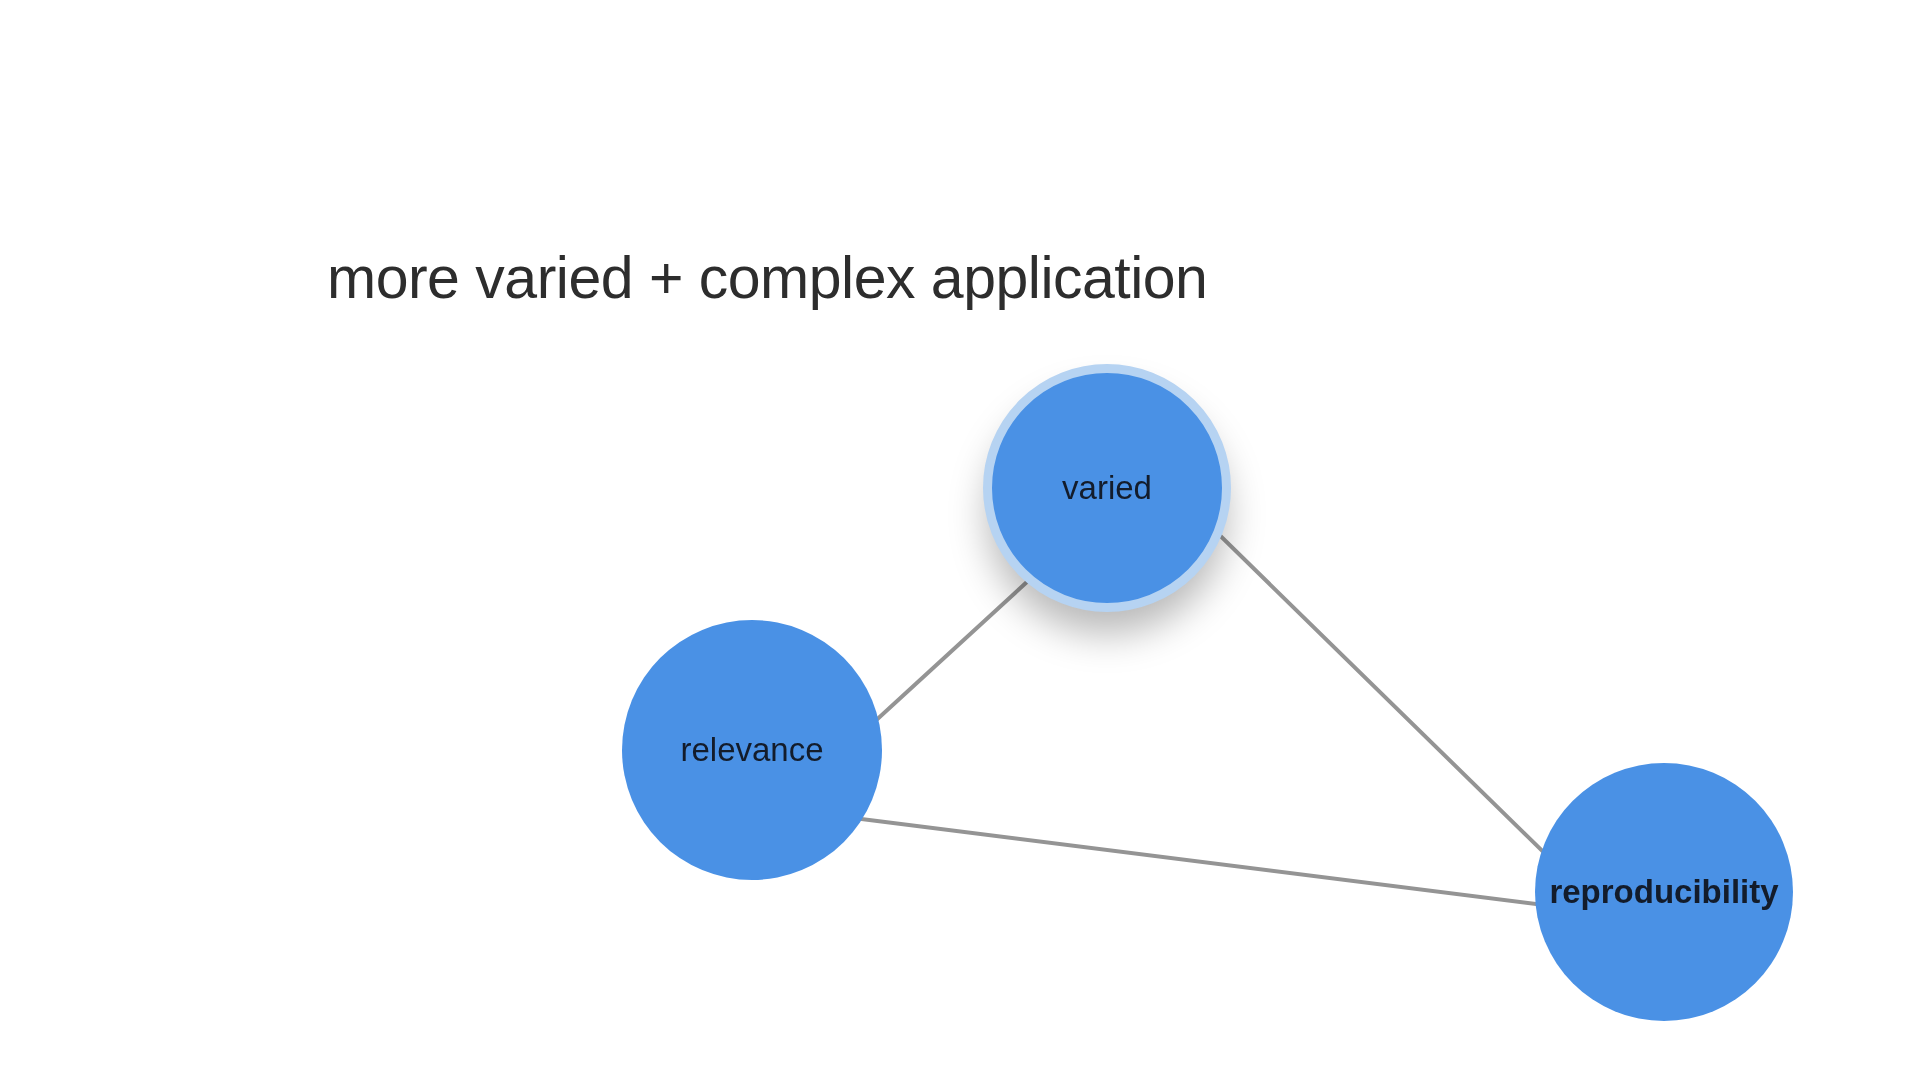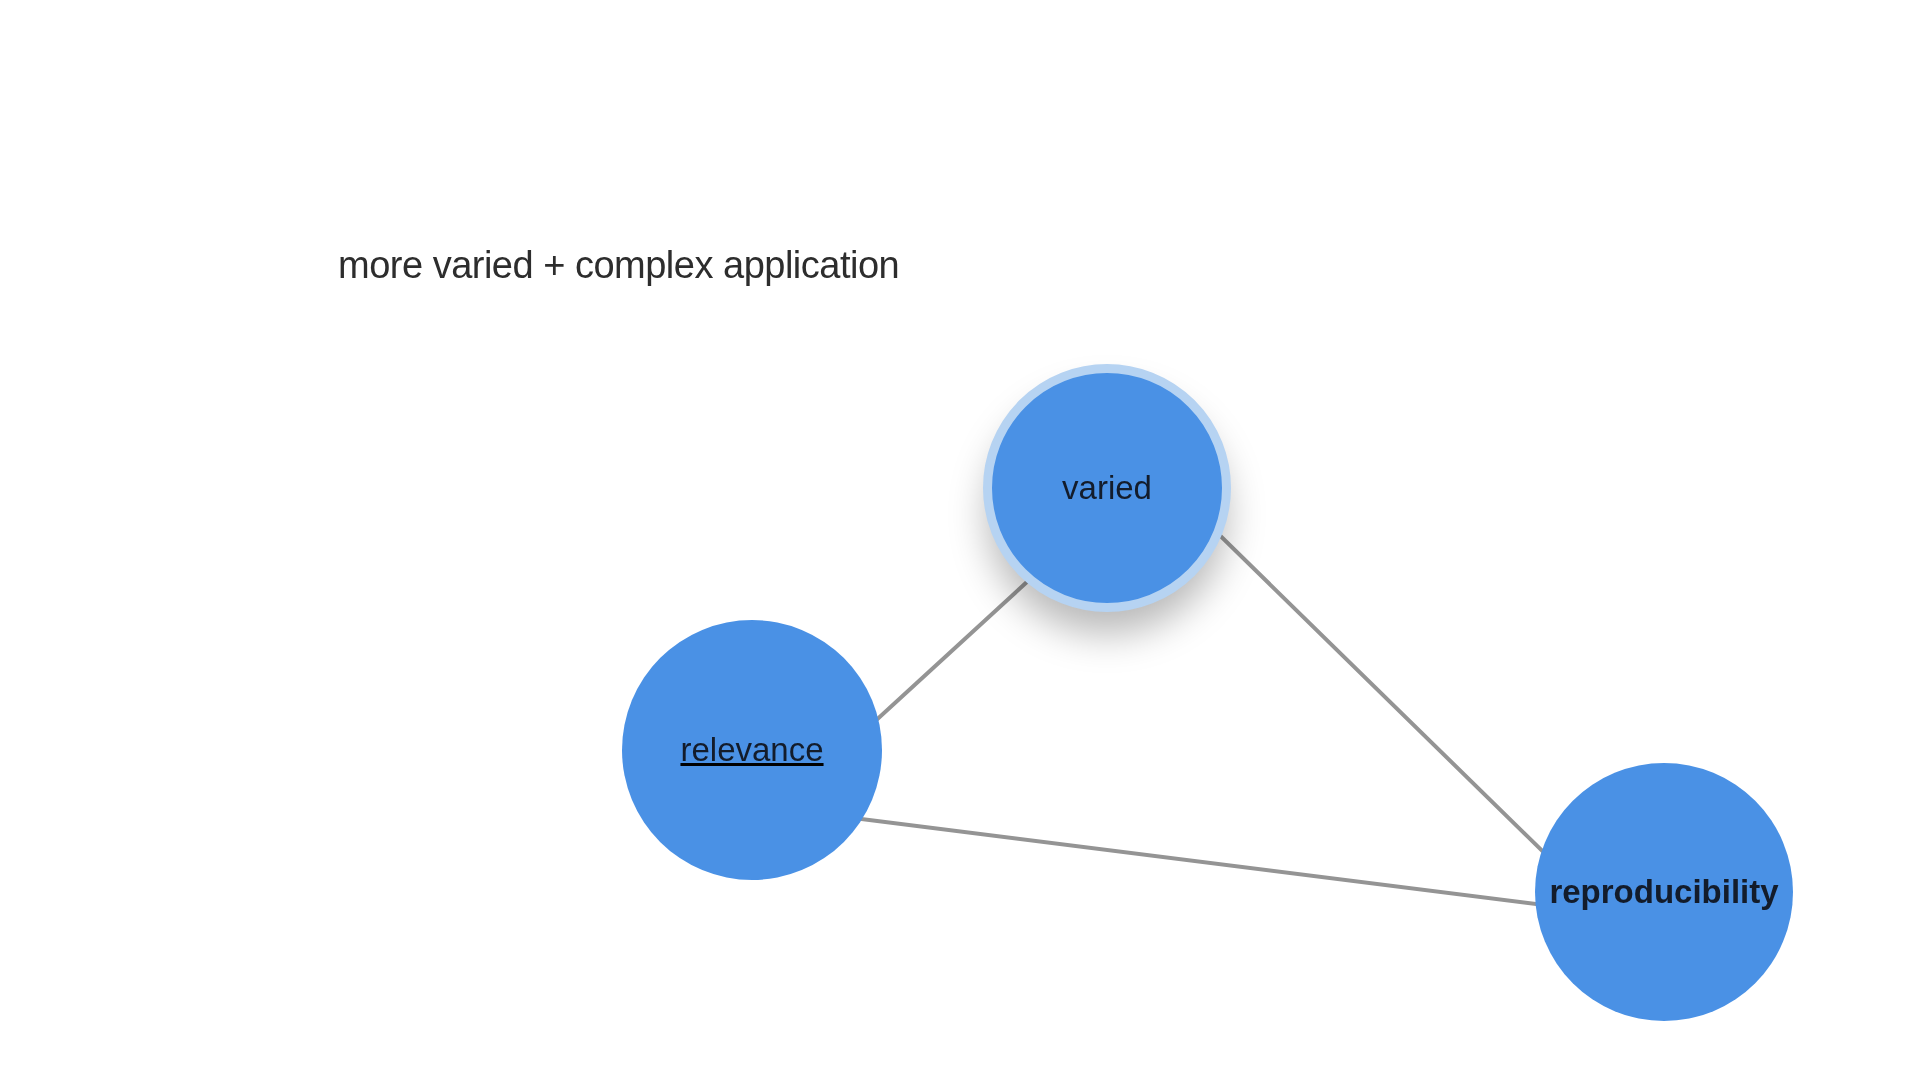--- a/index.html
+++ b/index.html
@@ -17,23 +17,23 @@
     background: var(--background);
     font-family: "Liberation Sans", sans-serif;
   }
   .canvas {
     position: relative;
     width: 1920px; height: 1080px;
     background: var(--background);
   }
   .slide-title {
     position: absolute;
-    left: 338px;
+    left: 327px;
     top: 244px;
-    font-size: 38px;
+    font-size: 59px;
     font-weight: 300;
     letter-spacing: -0.5px;
     color: var(--title);
     white-space: nowrap;
   }
   .edges-svg {
     position: absolute;
     left: 0; top: 0;
     width: 1920px; height: 1080px;
   }
@@ -52,21 +52,21 @@
     text-align: center;
   }
   .node-realism {
     left: 983px; top: 364px;
     width: 248px; height: 248px;
     border: 9px solid var(--node-highlight-ring);
     box-shadow: 0 26px 38px -4px rgba(0,0,0,0.28);
   }
   .node-relevance {
     left: 622px; top: 620px;
-    width: 260px; height: 260px; text-decoration: underline;
+    width: 260px; height: 260px;
   }
   .node-reproducibility {
     left: 1535px; top: 763px;
     width: 258px; height: 258px; font-weight: bold;
   }
 </style>
 </head>
 <body>
 
 <div class="canvas">

